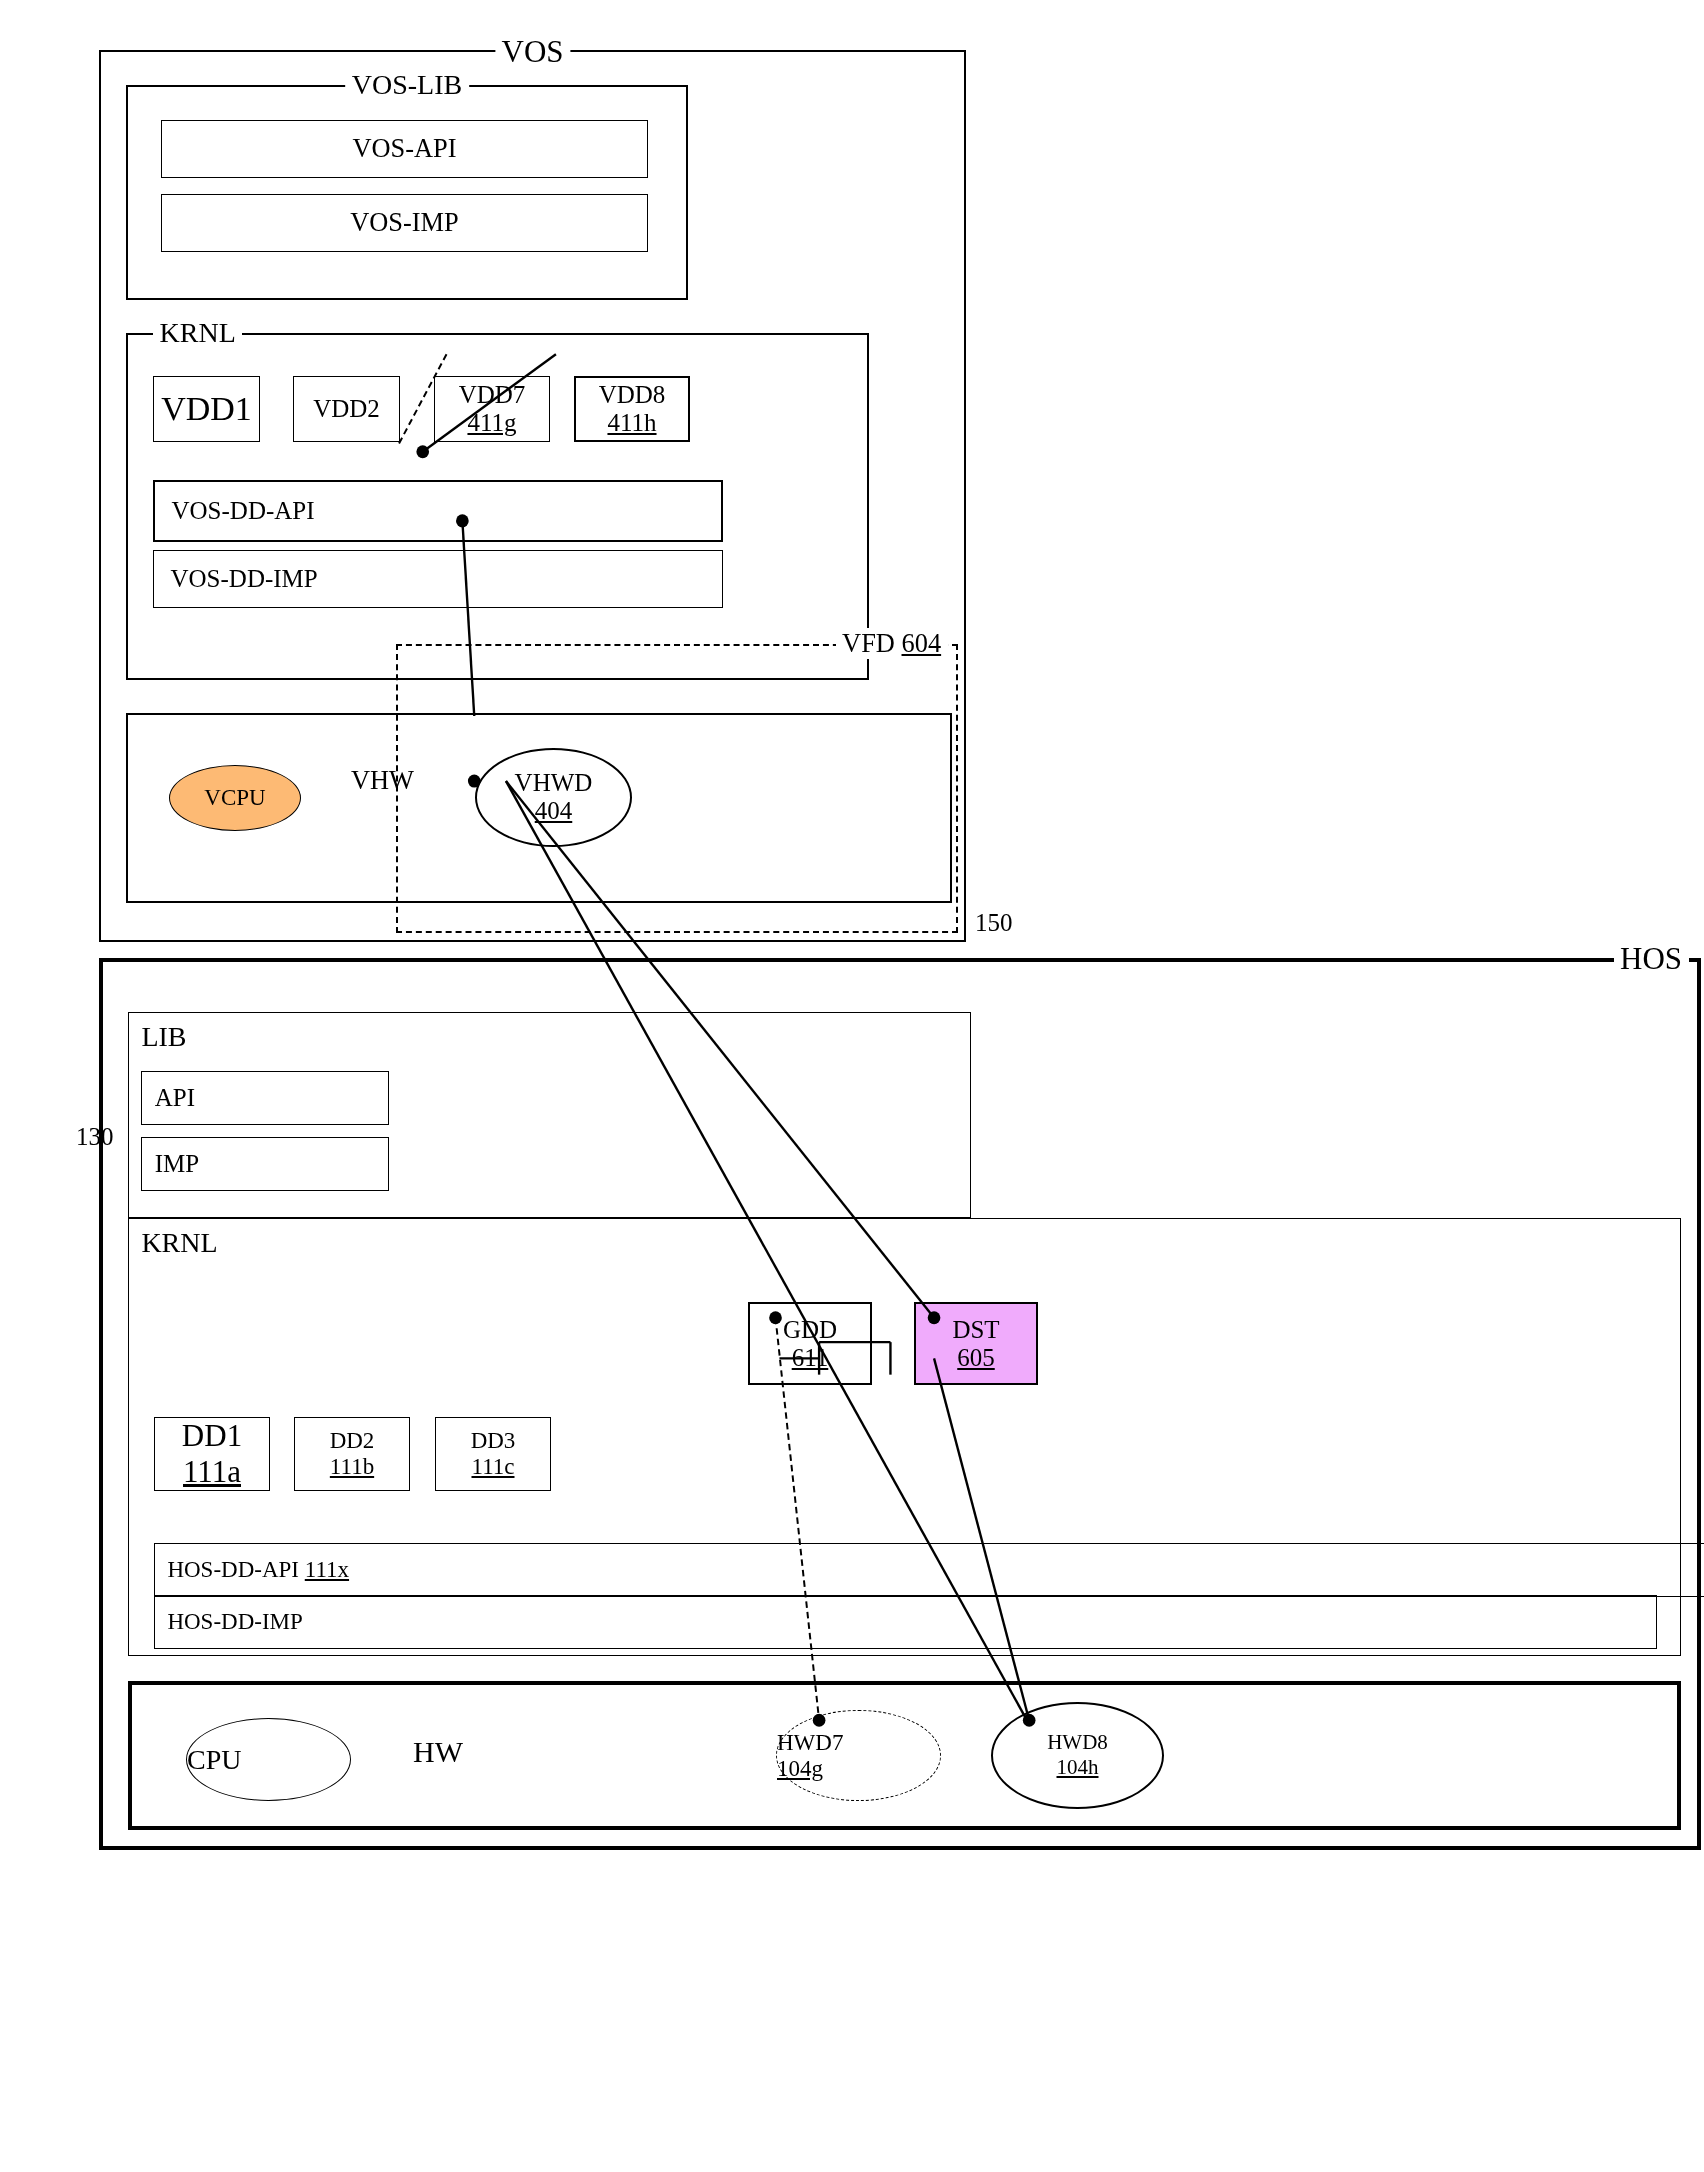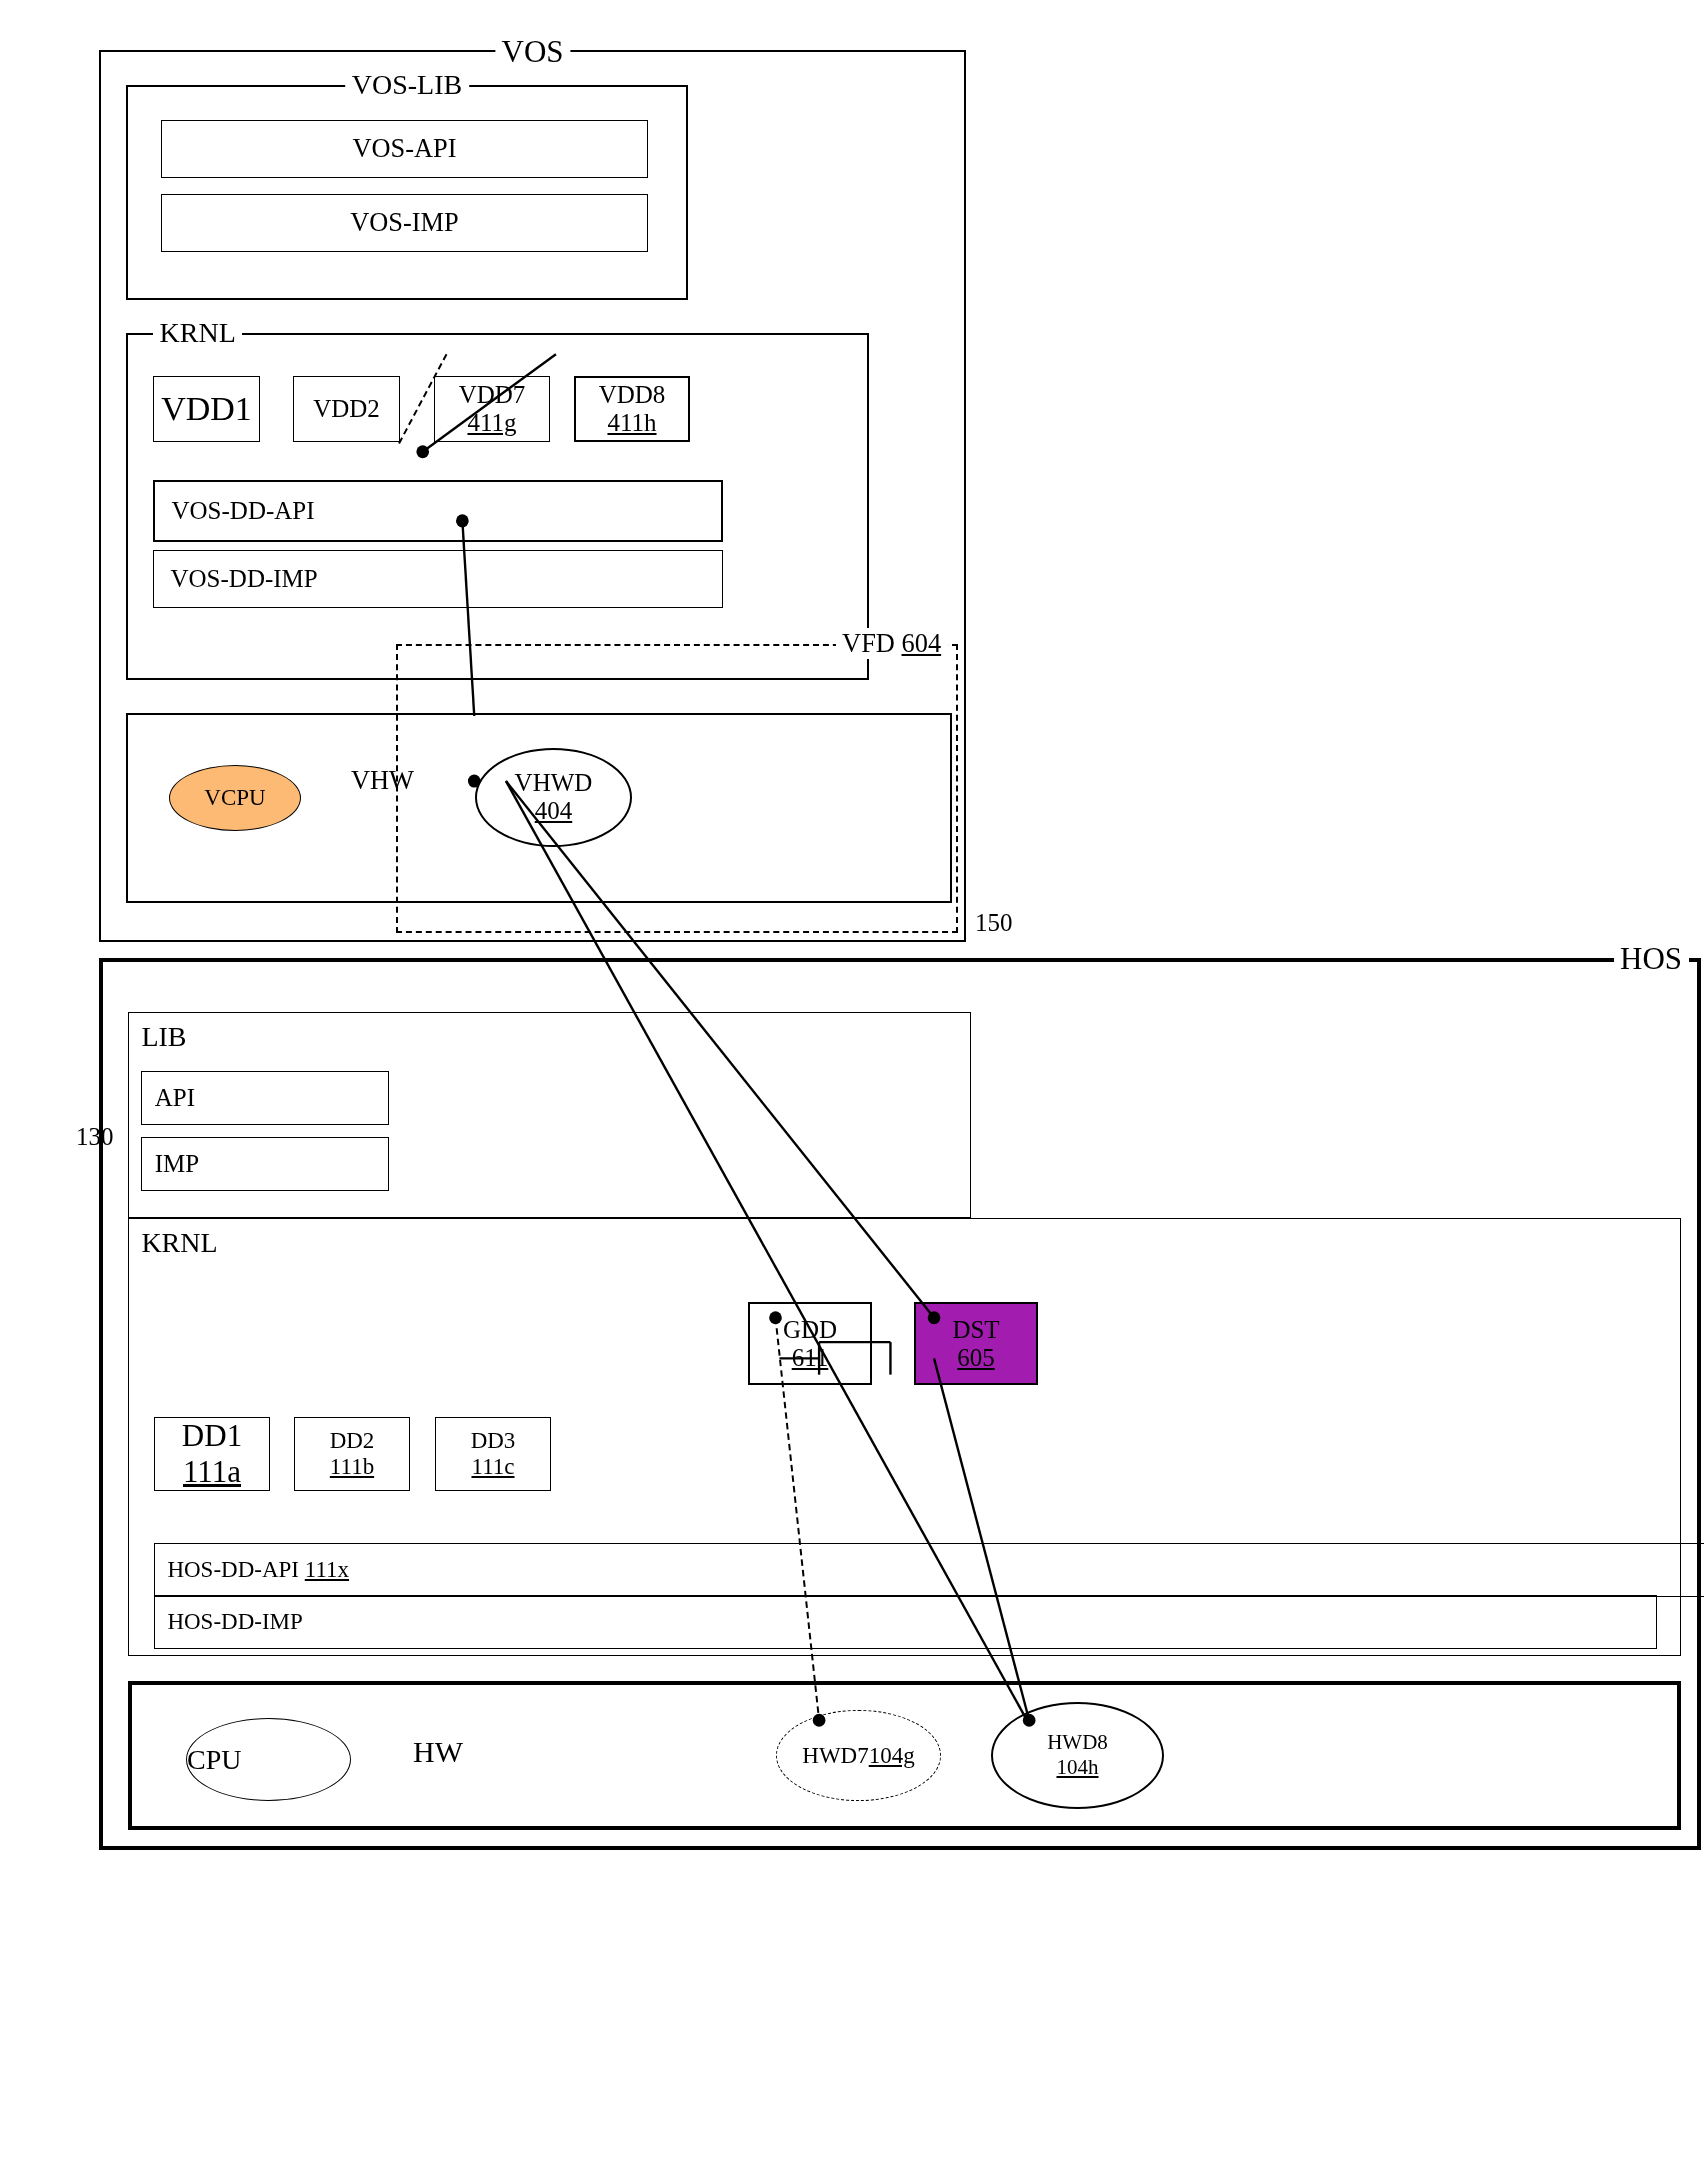--- a/index.html
+++ b/index.html
@@ -399,21 +399,21 @@
       top: 83px;
       left: 785px;
       width: 124px;
       height: 83px;
       border: 2.5px solid #000;
       display: flex;
       flex-direction: column;
       align-items: center;
       justify-content: center;
       font-size: 25px;
-      background: #a21caf;
+      background: #f0abfc;
     }
 
     
     .hos-dd-api-box {
       position: absolute;
       top: 314px;
       left: 25px;
       width: 1662px;
       height: 54px;
       border: 1.7px solid #000;
@@ -472,22 +472,22 @@
     
     .hwd7-ellipse {
       position: absolute;
       top: 25px;
       left: 644px;
       width: 165px;
       height: 91px;
       border: 1.7px dashed #000;
       border-radius: 50%;
       display: flex;
-      flex-direction: row;
-      align-items: center;
+      flex-direction: column;
+      align-items: flex-start;
       justify-content: center;
       font-size: 23px;
       background: #fff;
     }
 
     
     .hwd8-ellipse {
       position: absolute;
       top: 16.5px;
       left: 859px;

